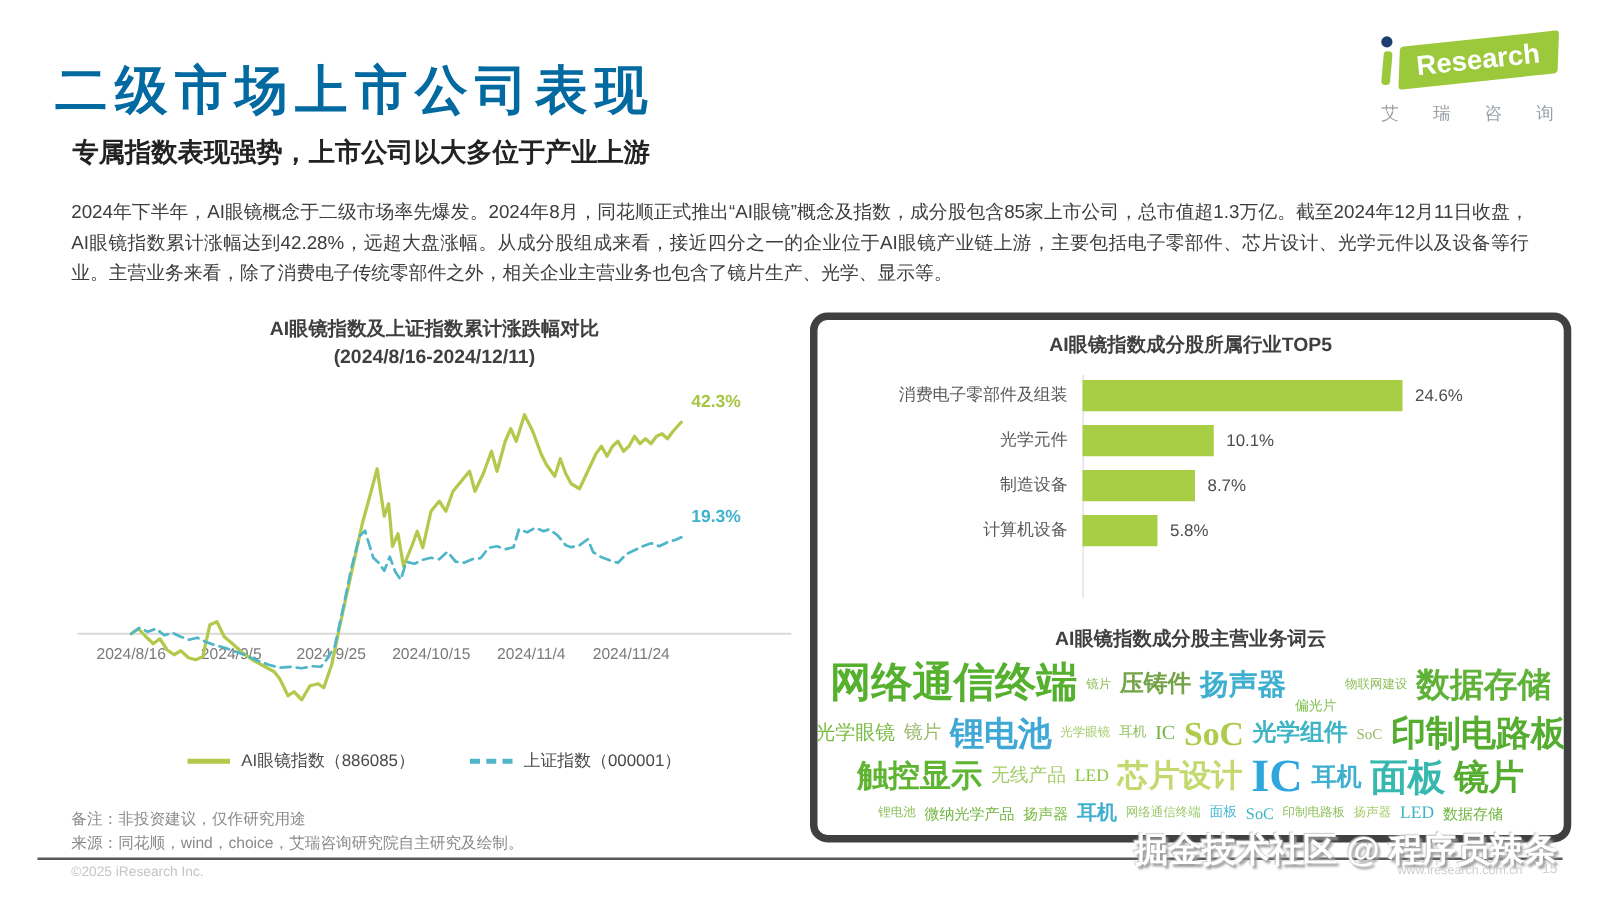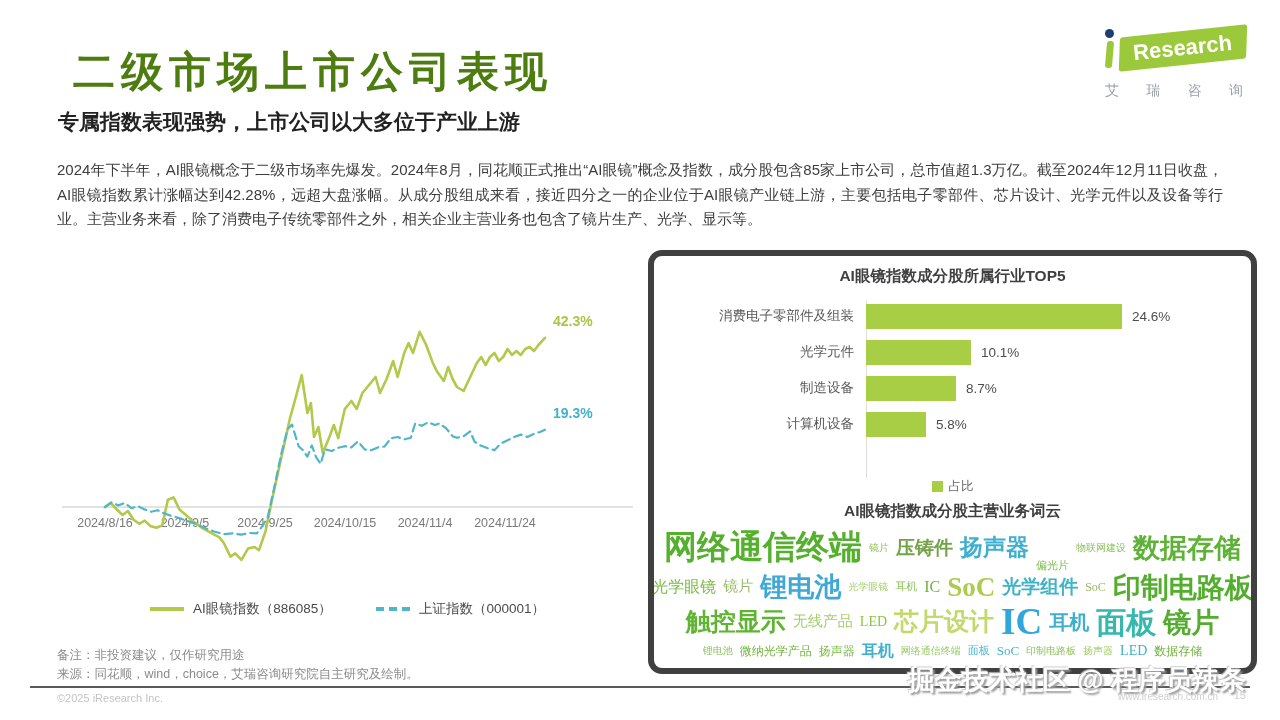--- a/index.html
+++ b/index.html
@@ -1,20 +1,20 @@
 <!DOCTYPE html>
 <html><head>
 <meta charset="utf-8">
 <style>
   html,body{margin:0;padding:0;background:#fff;}
   body{width:1280px;height:720px;overflow:hidden;font-family:"Liberation Sans","DejaVu Sans",sans-serif;}
   .slide{position:relative;width:1280px;height:720px;background:#fff;overflow:hidden;}
 
   
-  .page-title{position:absolute;left:73px;top:44px;font-size:42px;font-weight:bold;color:#4d7c0f;letter-spacing:6px;}
+  .page-title{position:absolute;left:44px;top:44px;font-size:42px;font-weight:bold;color:#0369a1;letter-spacing:6px;}
   .page-subtitle{position:absolute;left:58px;top:108px;font-size:21px;font-weight:bold;color:#222;}
   .logo{position:absolute;right:30px;top:26px;width:145px;}
   .logo-mark{position:relative;height:48px;}
   .logo-i-dot{position:absolute;left:0;top:3px;width:9px;height:9px;border-radius:50%;background:#1d3e6e;}
   .logo-i-stem{position:absolute;left:1px;top:15px;width:7px;height:27px;border-radius:3px;background:#9cc93c;transform:rotate(5deg);}
   .logo-box{position:absolute;left:14px;top:5px;width:128px;height:34px;background:#9cc93c;border-radius:3px;transform:rotate(-6deg) skewX(-8deg);display:flex;align-items:center;justify-content:center;}
   .logo-box span{color:#fff;font-weight:bold;font-size:22px;transform:skewX(8deg);}
   .logo-cn{margin-top:8px;display:flex;justify-content:space-between;width:138px;color:#9aa0a6;font-size:14px;}
 
   
@@ -75,20 +75,24 @@
         <span>艾</span>
         <span>瑞</span>
         <span>咨</span>
         <span>询</span>
       </div>
   </div>
 
   <div class="intro">2024年下半年，AI眼镜概念于二级市场率先爆发。2024年8月，同花顺正式推出“AI眼镜”概念及指数，成分股包含85家上市公司，总市值超1.3万亿。截至2024年12月11日收盘，AI眼镜指数累计涨幅达到42.28%，远超大盘涨幅。从成分股组成来看，接近四分之一的企业位于AI眼镜产业链上游，主要包括电子零部件、芯片设计、光学元件以及设备等行业。主营业务来看，除了消费电子传统零部件之外，相关企业主营业务也包含了镜片生产、光学、显示等。</div>
 
   <div class="linechart">
+    <div class="lc-title">
+      <div>AI眼镜指数及上证指数累计涨跌幅对比</div>
+      <div>(2024/8/16-2024/12/11)</div>
+    </div>
     <svg class="lc-svg" width="575" height="300" viewBox="0 0 575 300">
         <text x="45" y="225" text-anchor="middle" font-size="12.5" fill="#7a7a7a">2024/8/16</text>
         <text x="125" y="225" text-anchor="middle" font-size="12.5" fill="#7a7a7a">2024/9/5</text>
         <text x="205" y="225" text-anchor="middle" font-size="12.5" fill="#7a7a7a">2024/9/25</text>
         <text x="285" y="225" text-anchor="middle" font-size="12.5" fill="#7a7a7a">2024/10/15</text>
         <text x="365" y="225" text-anchor="middle" font-size="12.5" fill="#7a7a7a">2024/11/4</text>
         <text x="445" y="225" text-anchor="middle" font-size="12.5" fill="#7a7a7a">2024/11/24</text>
         <line x1="2" y1="205" x2="573" y2="205" stroke="#d9d9d9" stroke-width="1.5"></line>
         <path d="M45.0,205.0L50.7,201.0L56.4,207.0L62.6,213.0L67.9,209.0L73.6,217.8L79.3,221.8L84.6,218.6L90.8,224.2L96.5,225.8L102.2,223.4L107.9,197.8L113.6,195.4L119.4,207.4L125.1,212.2L133.0,219.4L141.8,225.8L150.6,230.6L159.4,235.4L163.8,241.0L170.4,254.6L175.2,251.4L181.4,257.8L188.0,246.6L194.6,245.0L199.0,248.2L205.6,229.0L212.2,197.0L221.0,157.0L229.8,117.0L236.4,93.0L241.7,73.0L247.4,111.0L250.9,101.0L254.0,135.0L258.4,125.0L262.8,151.0L269.4,135.0L273.8,123.0L278.2,136.2L284.8,107.0L291.4,99.0L296.7,107.0L302.4,91.0L309.0,83.0L315.6,75.0L320.0,91.0L326.6,77.0L333.2,59.0L337.6,75.0L344.2,51.0L348.6,41.0L353.0,51.0L359.6,29.8L366.2,43.0L372.8,61.0L377.2,69.8L383.8,79.0L388.2,65.0L392.6,77.0L397.0,85.0L403.6,89.0L410.2,75.0L416.8,61.0L421.2,55.0L425.6,63.0L430.0,55.0L434.4,51.0L438.8,59.0L443.2,55.0L447.6,47.0L452.0,53.0L456.4,49.0L460.8,53.0L465.2,47.0L469.6,45.0L474.0,49.0L478.4,43.0L485.0,35.8" fill="none" stroke="#b2c94b" stroke-width="2.6" stroke-linejoin="round" stroke-linecap="round"></path>
         <text x="493" y="23.80000000000001" font-size="14" font-weight="bold" fill="#a8c643">42.3%</text>
@@ -125,24 +129,20 @@
           <div class="bar-label">制造设备</div>
           <div class="bar-rect" style="width: 90px; background: rgb(168, 206, 70);"></div>
           <div class="bar-val">8.7%</div>
         </div>
         <div class="bar-row">
           <div class="bar-label">计算机设备</div>
           <div class="bar-rect" style="width: 60px; background: rgb(168, 206, 70);"></div>
           <div class="bar-val">5.8%</div>
         </div>
       </div>
-    <div class="bar-legend">
-      <div class="sq"></div>
-      <span>占比</span>
-    </div>
     <div class="card-title wc-title">AI眼镜指数成分股主营业务词云</div>
     <div class="wc">
         <div class="wc-row">
           <span style="font-size: 33px; color: rgb(85, 176, 46); font-weight: bold;">网络通信终端</span>
           <span style="font-size: 10px; color: rgb(143, 191, 90);">镜片</span>
           <span style="font-size: 19px; color: rgb(116, 162, 71); font-weight: bold;">压铸件</span>
           <span style="font-size: 23px; color: rgb(63, 175, 207); font-weight: bold;">扬声器</span>
           <span style="font-size: 11px; color: rgb(127, 191, 79); margin-top: 36px;">偏光片</span>
           <span style="font-size: 10px; color: rgb(140, 191, 90);">物联网建设</span>
           <span style="font-size: 27px; color: rgb(95, 178, 56); font-weight: bold;">数据存储</span>

